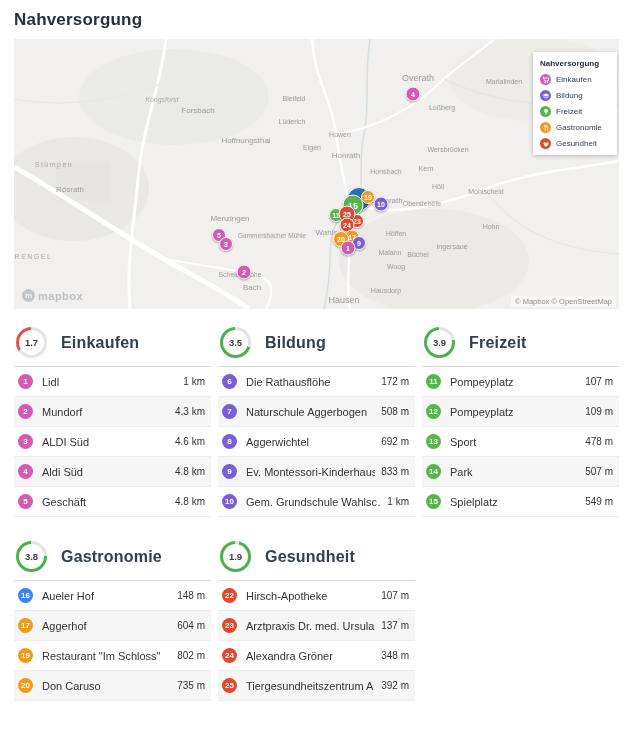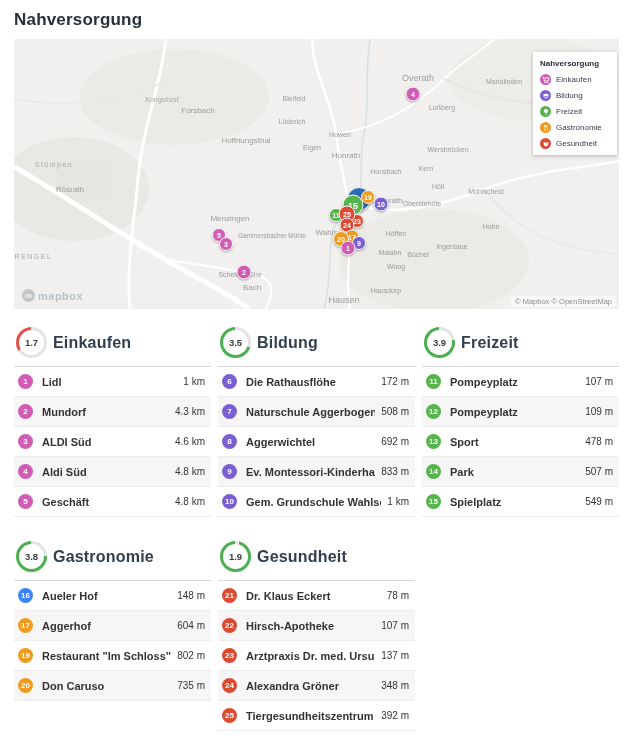--- a/index.html
+++ b/index.html
@@ -30,31 +30,31 @@
 
   .mapbox-logo { position:absolute; left:8px; bottom:7px; display:flex; align-items:center; gap:3px; opacity:.4; z-index:40; }
   .mapbox-logo .m-circle { width:13px; height:13px; border-radius:50%; background:#7d8691; color:#fff; font-size:8px;
             font-weight:700; display:flex; align-items:center; justify-content:center; }
   .mapbox-logo .m-word { color:#6b7480; font-weight:700; font-size:11px; letter-spacing:.5px; }
   .attribution { position:absolute; right:3px; bottom:2px; font-size:7.5px; color:#8d8d8d;
             background:rgba(255,255,255,.55); padding:1px 4px; z-index:40; }
 
   
   .grid { display:grid; grid-template-columns:repeat(3,197px); column-gap:7px; row-gap:24px; margin:18px 14px 0; }
-  .card-head { display:flex; align-items:center; gap:6px; padding:0 0 8px 2px; }
+  .card-head { display:flex; align-items:center; gap:14px; padding:0 0 8px 2px; }
   .gauge { width:31px; height:31px; border-radius:50%; position:relative; flex:0 0 31px; }
   .gauge-inner { position:absolute; inset:3px; background:#fff; border-radius:50%; display:flex;
                  align-items:center; justify-content:center; font-size:9.5px; font-weight:700; color:#3d3d3d; }
   .card-title { font-size:16px; font-weight:700; color:#32404e; letter-spacing:.2px; }
   .rows { border-top:1px solid #d8d8d8; }
   .row { display:flex; align-items:center; height:30px; border-bottom:1px solid #ececec; padding:0 6px 0 4px; }
   .row:nth-child(even) { background:#f6f6f6; }
   .row-badge { width:15px; height:15px; border-radius:50%; color:#fff; font-size:8px; font-weight:700;
                display:flex; align-items:center; justify-content:center; flex:0 0 15px; }
-  .row-name { margin-left:9px; font-size:11px; font-weight:700; color:#333; flex:1 1 auto;
+  .row-name { margin-left:9px; font-size:11px; font-weight:400; color:#333; flex:1 1 auto;
               white-space:nowrap; overflow:hidden; }
   .row-dist { font-size:10px; color:#333; margin-left:6px; white-space:nowrap; }
 </style>
 </head>
 <body>
 
 <h1 class="page-title">Nahversorgung</h1>
 
 <div class="map">
   <svg class="base" width="605" height="270" viewBox="0 0 605 270">
@@ -330,25 +330,20 @@
 
   <section class="card">
     <div class="card-head">
       <div class="gauge" style="background: conic-gradient(rgb(228, 228, 228) 0deg, rgb(228, 228, 228) 4%, rgb(76, 175, 80) 4%, rgb(76, 175, 80) 100%);">
         <span class="gauge-inner">1.9</span>
       </div>
       <h2 class="card-title">Gesundheit</h2>
     </div>
     <div class="rows">
         <div class="row">
-          <span class="row-badge" style="background: rgb(221, 74, 50);">21</span>
-          <span class="row-name">Dr. Klaus Eckert</span>
-          <span class="row-dist">78 m</span>
-        </div>
-        <div class="row">
           <span class="row-badge" style="background: rgb(221, 74, 50);">22</span>
           <span class="row-name">Hirsch-Apotheke</span>
           <span class="row-dist">107 m</span>
         </div>
         <div class="row">
           <span class="row-badge" style="background: rgb(221, 74, 50);">23</span>
           <span class="row-name">Arztpraxis Dr. med. Ursula B…</span>
           <span class="row-dist">137 m</span>
         </div>
         <div class="row">

